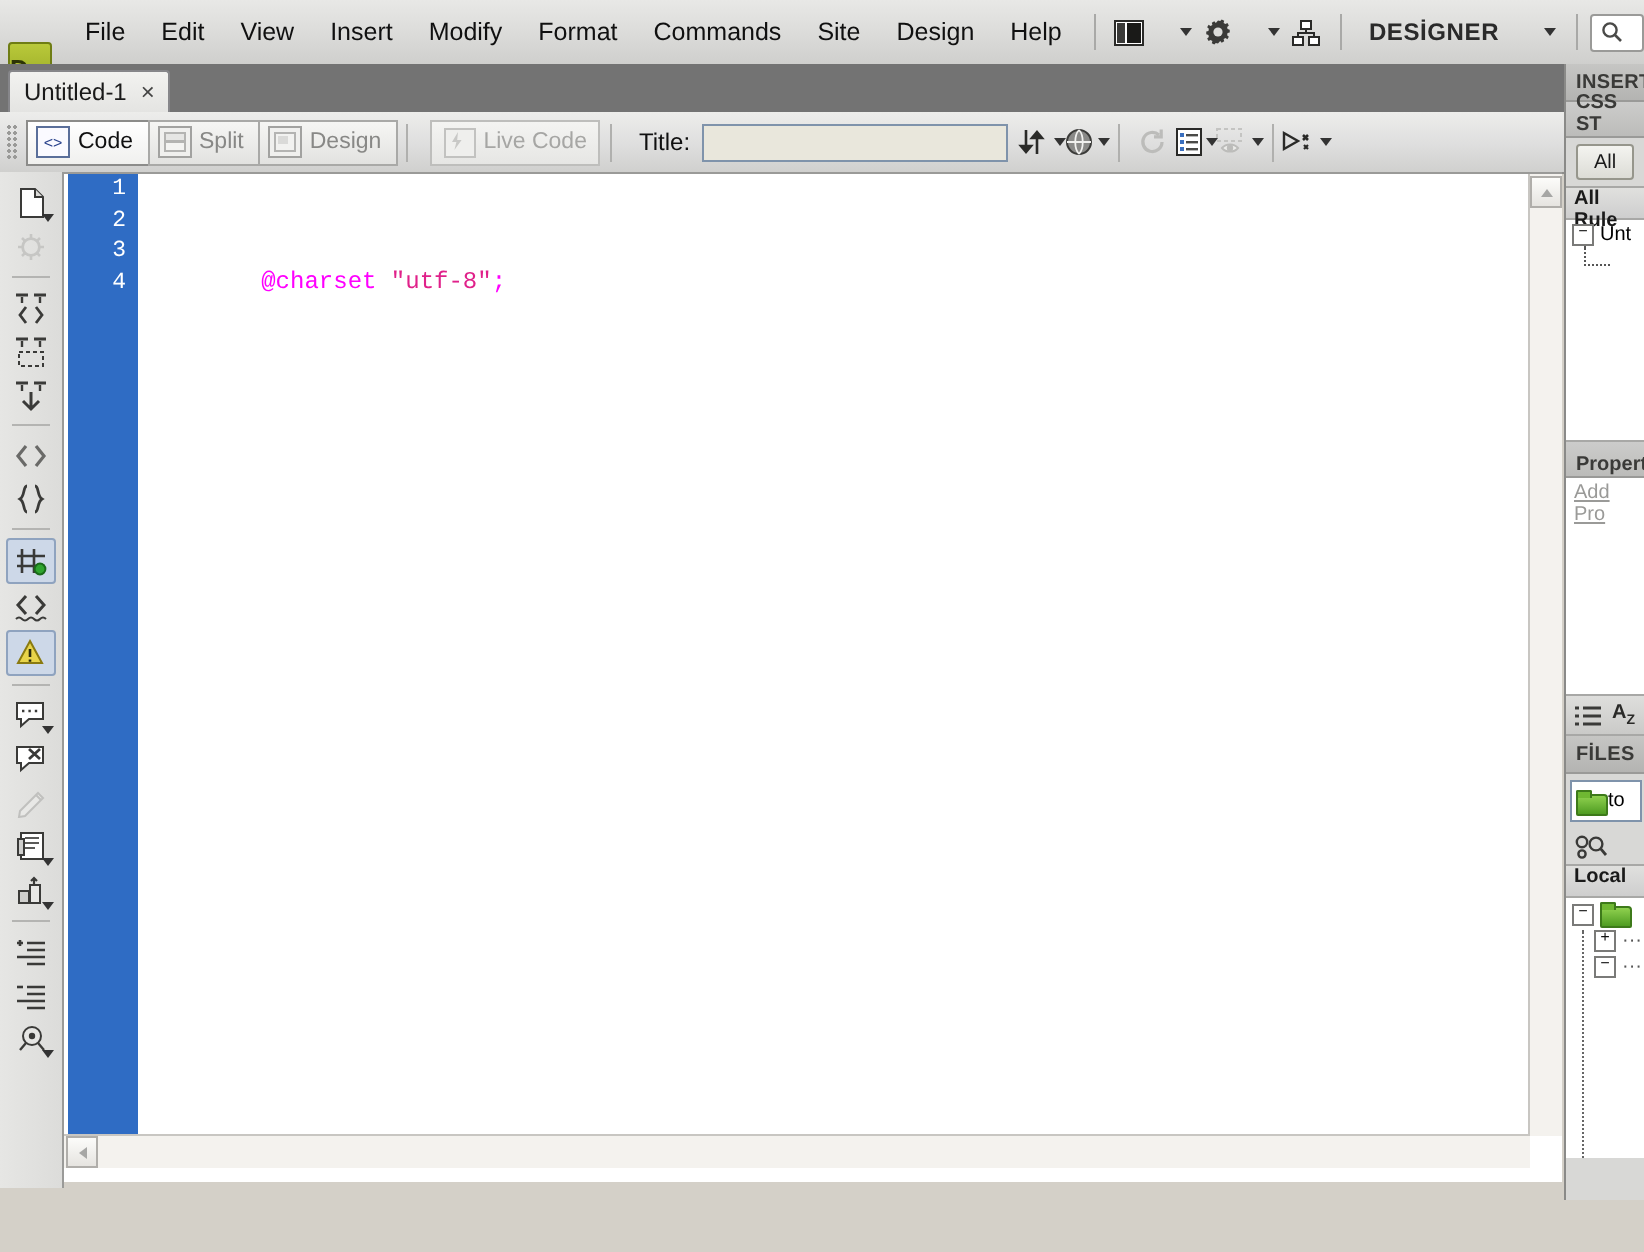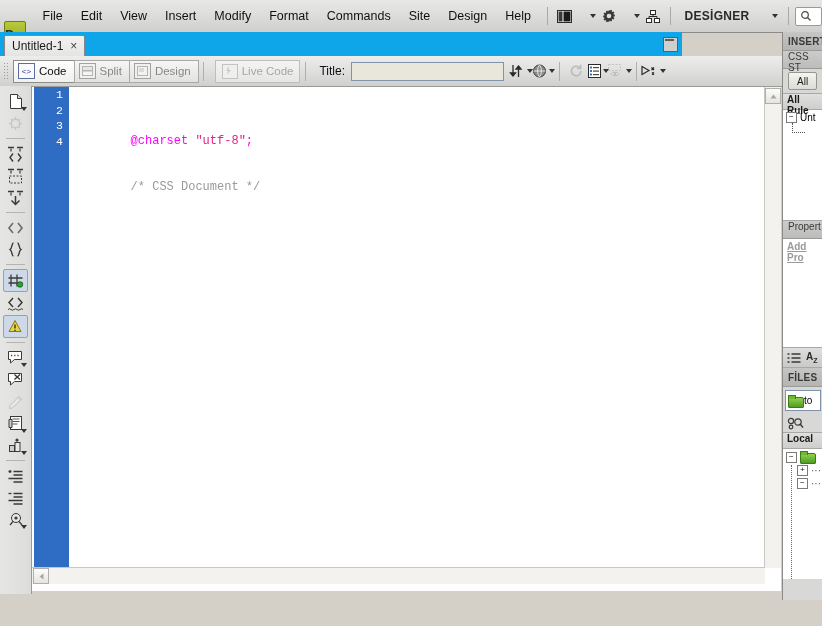--- a/index.html
+++ b/index.html
@@ -40,22 +40,22 @@
     border-top:4px solid #333;
   }
   .ws-label{font-size:12px;font-weight:bold;color:#2a2a2a;letter-spacing:.3px;padding:0 4px;}
   .search-box{
     width:70px;height:17px;background:#fff;border:1px solid #9a9a98;
     border-radius:2px;margin-right:0px;display:flex;align-items:center;padding-left:4px;
   }
 
   
   .tabbar{
-    position:absolute;left:0;top:32px;width:682px;height:24px;
-    background:#0ea5e9;border-bottom:1px solid #7c7c7a;
+    position:absolute;left:0;top:32px;width:822px;height:24px;
+    background:#737373;border-bottom:1px solid #7c7c7a;
   }
   .doc-tab{
     position:absolute;left:4px;top:3px;height:20px;
     background:linear-gradient(180deg,#f2f2f0,#e4e4e2);
     border:1px solid #86868a;border-bottom:none;border-radius:2px 2px 0 0;
     display:flex;align-items:center;padding:0 7px;gap:7px;
   }
   .doc-tab .tname{font-size:12px;color:#1a1a1a;}
   .tab-x{font-size:12px;color:#444;cursor:default;line-height:1;}
   .tab-restore{
@@ -176,22 +176,22 @@
     position:absolute;left:782px;top:32px;width:40px;height:568px;
     background:#d8d8d6;border-left:1px solid #8a8a88;overflow:hidden;
   }
   .rp-tabstrip{
     height:18px;background:linear-gradient(180deg,#c6c6c4,#b4b4b2);
     border-bottom:1px solid #9a9a98;display:flex;align-items:center;padding-left:5px;
   }
   .rp-tabstrip .t{font-size:10px;font-weight:bold;color:#3a3a38;letter-spacing:.2px;}
   .rp-hdr{
     height:17px;background:linear-gradient(180deg,#cccccb,#bcbcba);
-    border-bottom:1px solid #9a9a98;display:flex;align-items:flex-start;padding-left:5px;
-    font-size:10px;font-weight:normal;color:#3a3a38;
+    border-bottom:1px solid #9a9a98;display:flex;align-items:flex-end;padding-left:5px;
+    font-size:10px;font-weight:bold;color:#3a3a38;
   }
   .rp-btnrow{height:20px;display:flex;align-items:center;padding:2px 0 2px 5px;}
   .rp-btn{
     height:16px;padding:0 8px;border:1px solid #96968c;border-radius:2px;
     background:linear-gradient(180deg,#f4f4f0,#dcdcd6);font-size:10px;color:#1a1a1a;
     display:flex;align-items:center;
   }
   .rp-colhdr{
     height:15px;background:linear-gradient(180deg,#e0e0de,#cecece);
     border-top:1px solid #a8a8a6;border-bottom:1px solid #a8a8a6;
@@ -647,23 +647,20 @@
       <div class="ln">1</div>
       <div class="ln">2</div>
       <div class="ln">3</div>
       <div class="ln">4</div>
     </div>
 
     <div class="codearea">
       <div class="cl">
         <span class="tok-at">@charset </span><span class="tok-str">"utf-8"</span><span class="tok-at">;</span>
       </div>
-      <div class="cl">
-        <span class="tok-cm">/* CSS Document */</span>
-      </div>
       <div class="cl"></div>
       <div class="cl"></div>
     </div>
 
     <div class="vscroll">
       <div class="sbtn">
         <svg width="7" height="5" viewBox="0 0 7 5">
             <path d="M3.5 0.5L6.5 4.5h-6z" fill="#a6a6a4"></path>
           </svg>
       </div>
@@ -702,21 +699,21 @@
         <span class="expander">−</span>
         <span>Unt</span>
       </div>
       <div class="tree-elbow"></div>
     </div>
 
     <div class="rp-hdr">
       <span>Propert</span>
     </div>
 
-    <div class="rp-prop-area" style="height:108px;font-weight:bold;">
+    <div class="rp-prop-area" style="height:108px;">
       <div class="addprop">Add Pro</div>
     </div>
 
     <div class="rp-sortrow">
       <span>
         <svg width="14" height="12" viewBox="0 0 14 12">
           <path d="M0.5 2h2M0.5 6h2M0.5 10h2" stroke="#3a3a38" stroke-width="1.4"></path>
           <path d="M4.5 2h9M4.5 6h9M4.5 10h9" stroke="#3a3a38" stroke-width="1.4"></path>
         </svg>
       </span>

